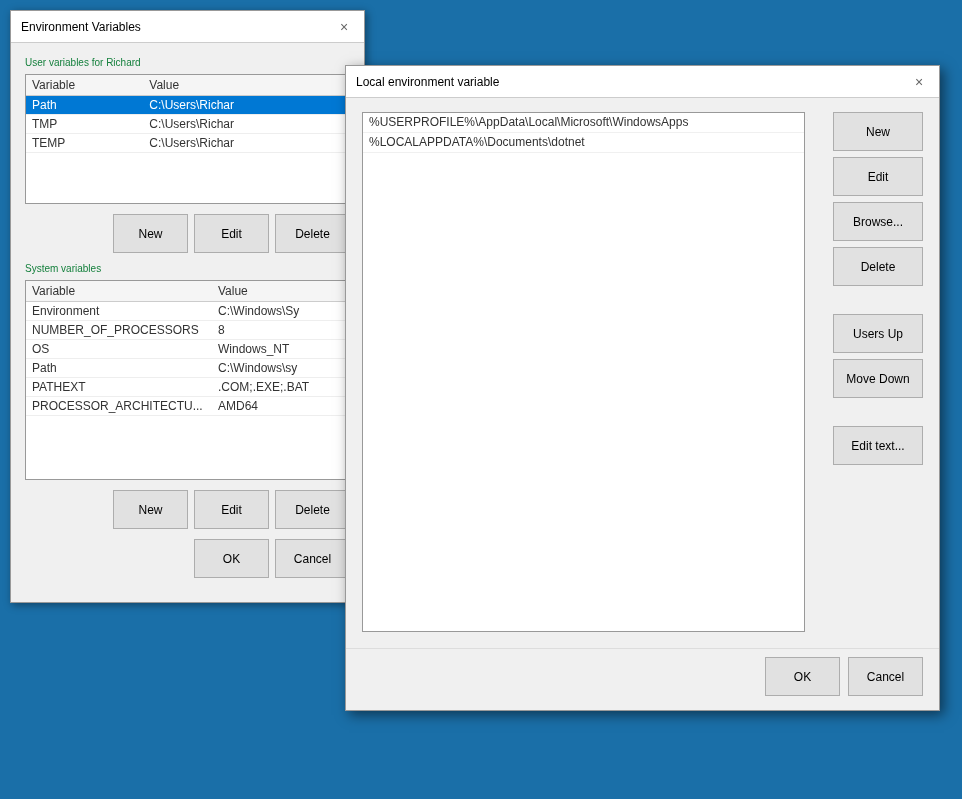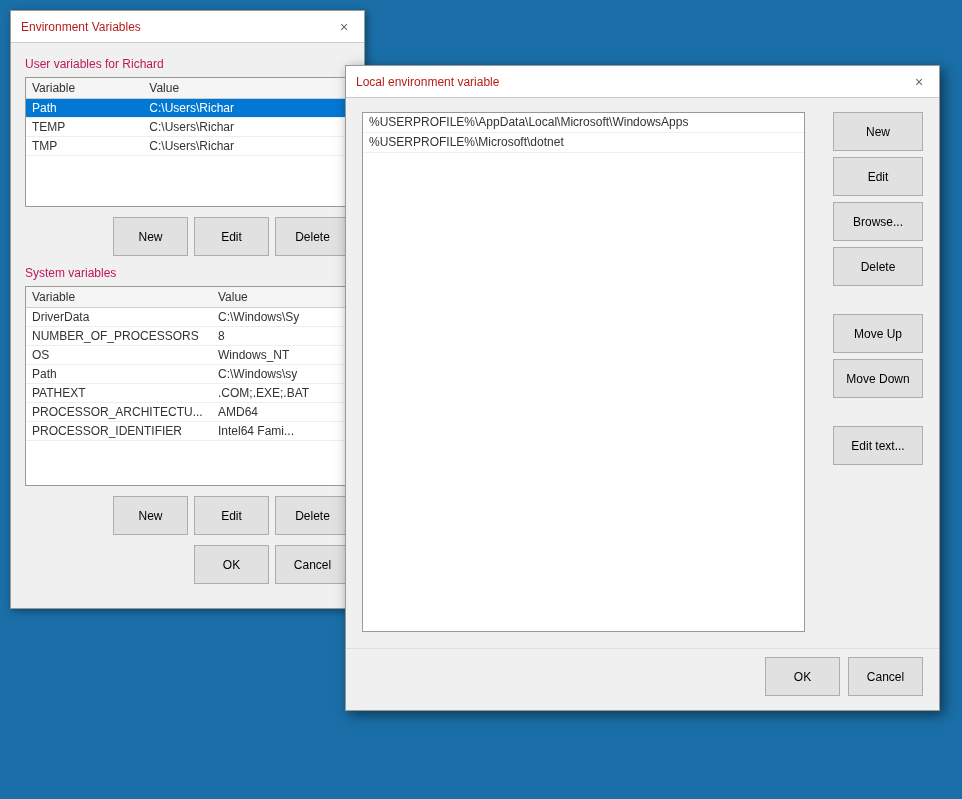--- a/index.html
+++ b/index.html
@@ -36,44 +36,44 @@
       border-bottom: 1px solid #ccc;
       padding: 6px 10px;
       display: flex;
       align-items: center;
       justify-content: space-between;
       height: 32px;
     }
 
     .dialog-title {
       font-size: 12px;
-      color: #b91c1c;
+      color: #000000;
     }
 
     .titlebar-close {
       cursor: pointer;
       font-size: 14px;
       color: #666;
       width: 20px;
       height: 20px;
       display: flex;
       align-items: center;
       justify-content: center;
       border: none;
       background: transparent;
     }
 
     .dialog-body {
       padding: 14px;
     }
 
     .section-label {
-      font-size: 12px;
+      font-size: 10px;
       margin-bottom: 6px;
-      color: #be185d;
+      color: #15803d;
     }
 
     .var-table-container {
       border: 1px solid #999;
       background: white;
       margin-bottom: 10px;
     }
 
     .var-table {
       width: 100%;
@@ -211,25 +211,25 @@
               <th>Variable</th>
               <th>Value</th>
             </tr>
           </thead>
           <tbody id="user-table-body">
           <tr class="selected">
                 <td>Path</td>
                 <td>C:\Users\Richar</td>
               </tr>
               <tr>
+                <td>TMP</td>
+                <td>C:\Users\Richar</td>
+              </tr>
+              <tr>
                 <td>TEMP</td>
-                <td>C:\Users\Richar</td>
-              </tr>
-              <tr>
-                <td>TMP</td>
                 <td>C:\Users\Richar</td>
               </tr>
             </tbody>
         </table>
       </div>
       <div class="dialog-buttons-row">
         <button class="win-button">New</button>
         <button class="win-button">Edit</button>
         <button class="win-button">Delete</button>
       </div>
@@ -238,21 +238,21 @@
       <div class="var-table-container var-table-container-fixed" style="height:200px;">
         <table class="var-table">
           <thead>
             <tr>
               <th>Variable</th>
               <th>Value</th>
             </tr>
           </thead>
           <tbody id="system-table-body">
               <tr>
-                <td>DriverData</td>
+                <td>Environment</td>
                 <td>C:\Windows\Sy</td>
               </tr>
               <tr>
                 <td>NUMBER_OF_PROCESSORS</td>
                 <td>8</td>
               </tr>
               <tr>
                 <td>OS</td>
                 <td>Windows_NT</td>
               </tr>
@@ -260,24 +260,20 @@
                 <td>Path</td>
                 <td>C:\Windows\sy</td>
               </tr>
               <tr>
                 <td>PATHEXT</td>
                 <td>.COM;.EXE;.BAT</td>
               </tr>
               <tr>
                 <td>PROCESSOR_ARCHITECTU...</td>
                 <td>AMD64</td>
-              </tr>
-              <tr>
-                <td>PROCESSOR_IDENTIFIER</td>
-                <td>Intel64 Fami...</td>
               </tr>
             </tbody>
         </table>
       </div>
       <div class="dialog-buttons-row">
         <button class="win-button">New</button>
         <button class="win-button">Edit</button>
         <button class="win-button">Delete</button>
       </div>
 
@@ -291,31 +287,31 @@
   <div class="edit-dialog">
     <div class="dialog-titlebar">
       <span class="dialog-title">Local environment variable</span>
       <button class="titlebar-close">×</button>
     </div>
     <div class="edit-dialog-body">
 
       <div class="path-list-container">
         <ul class="path-list" id="path-list">
         <li>%USERPROFILE%\AppData\Local\Microsoft\WindowsApps</li>
-            <li>%USERPROFILE%\Microsoft\dotnet</li>
+            <li>%LOCALAPPDATA%\Documents\dotnet</li>
           </ul>
       </div>
 
       <div class="edit-buttons-col">
         <button class="win-button">New</button>
         <button class="win-button">Edit</button>
         <button class="win-button">Browse...</button>
         <button class="win-button">Delete</button>
         <div class="spacer"></div>
-        <button class="win-button">Move Up</button>
+        <button class="win-button">Users Up</button>
         <button class="win-button">Move Down</button>
         <div class="spacer"></div>
         <button class="win-button">Edit text...</button>
       </div>
     </div>
     <div class="edit-dialog-footer">
       <button class="win-button">OK</button>
       <button class="win-button">Cancel</button>
     </div>
   </div>

